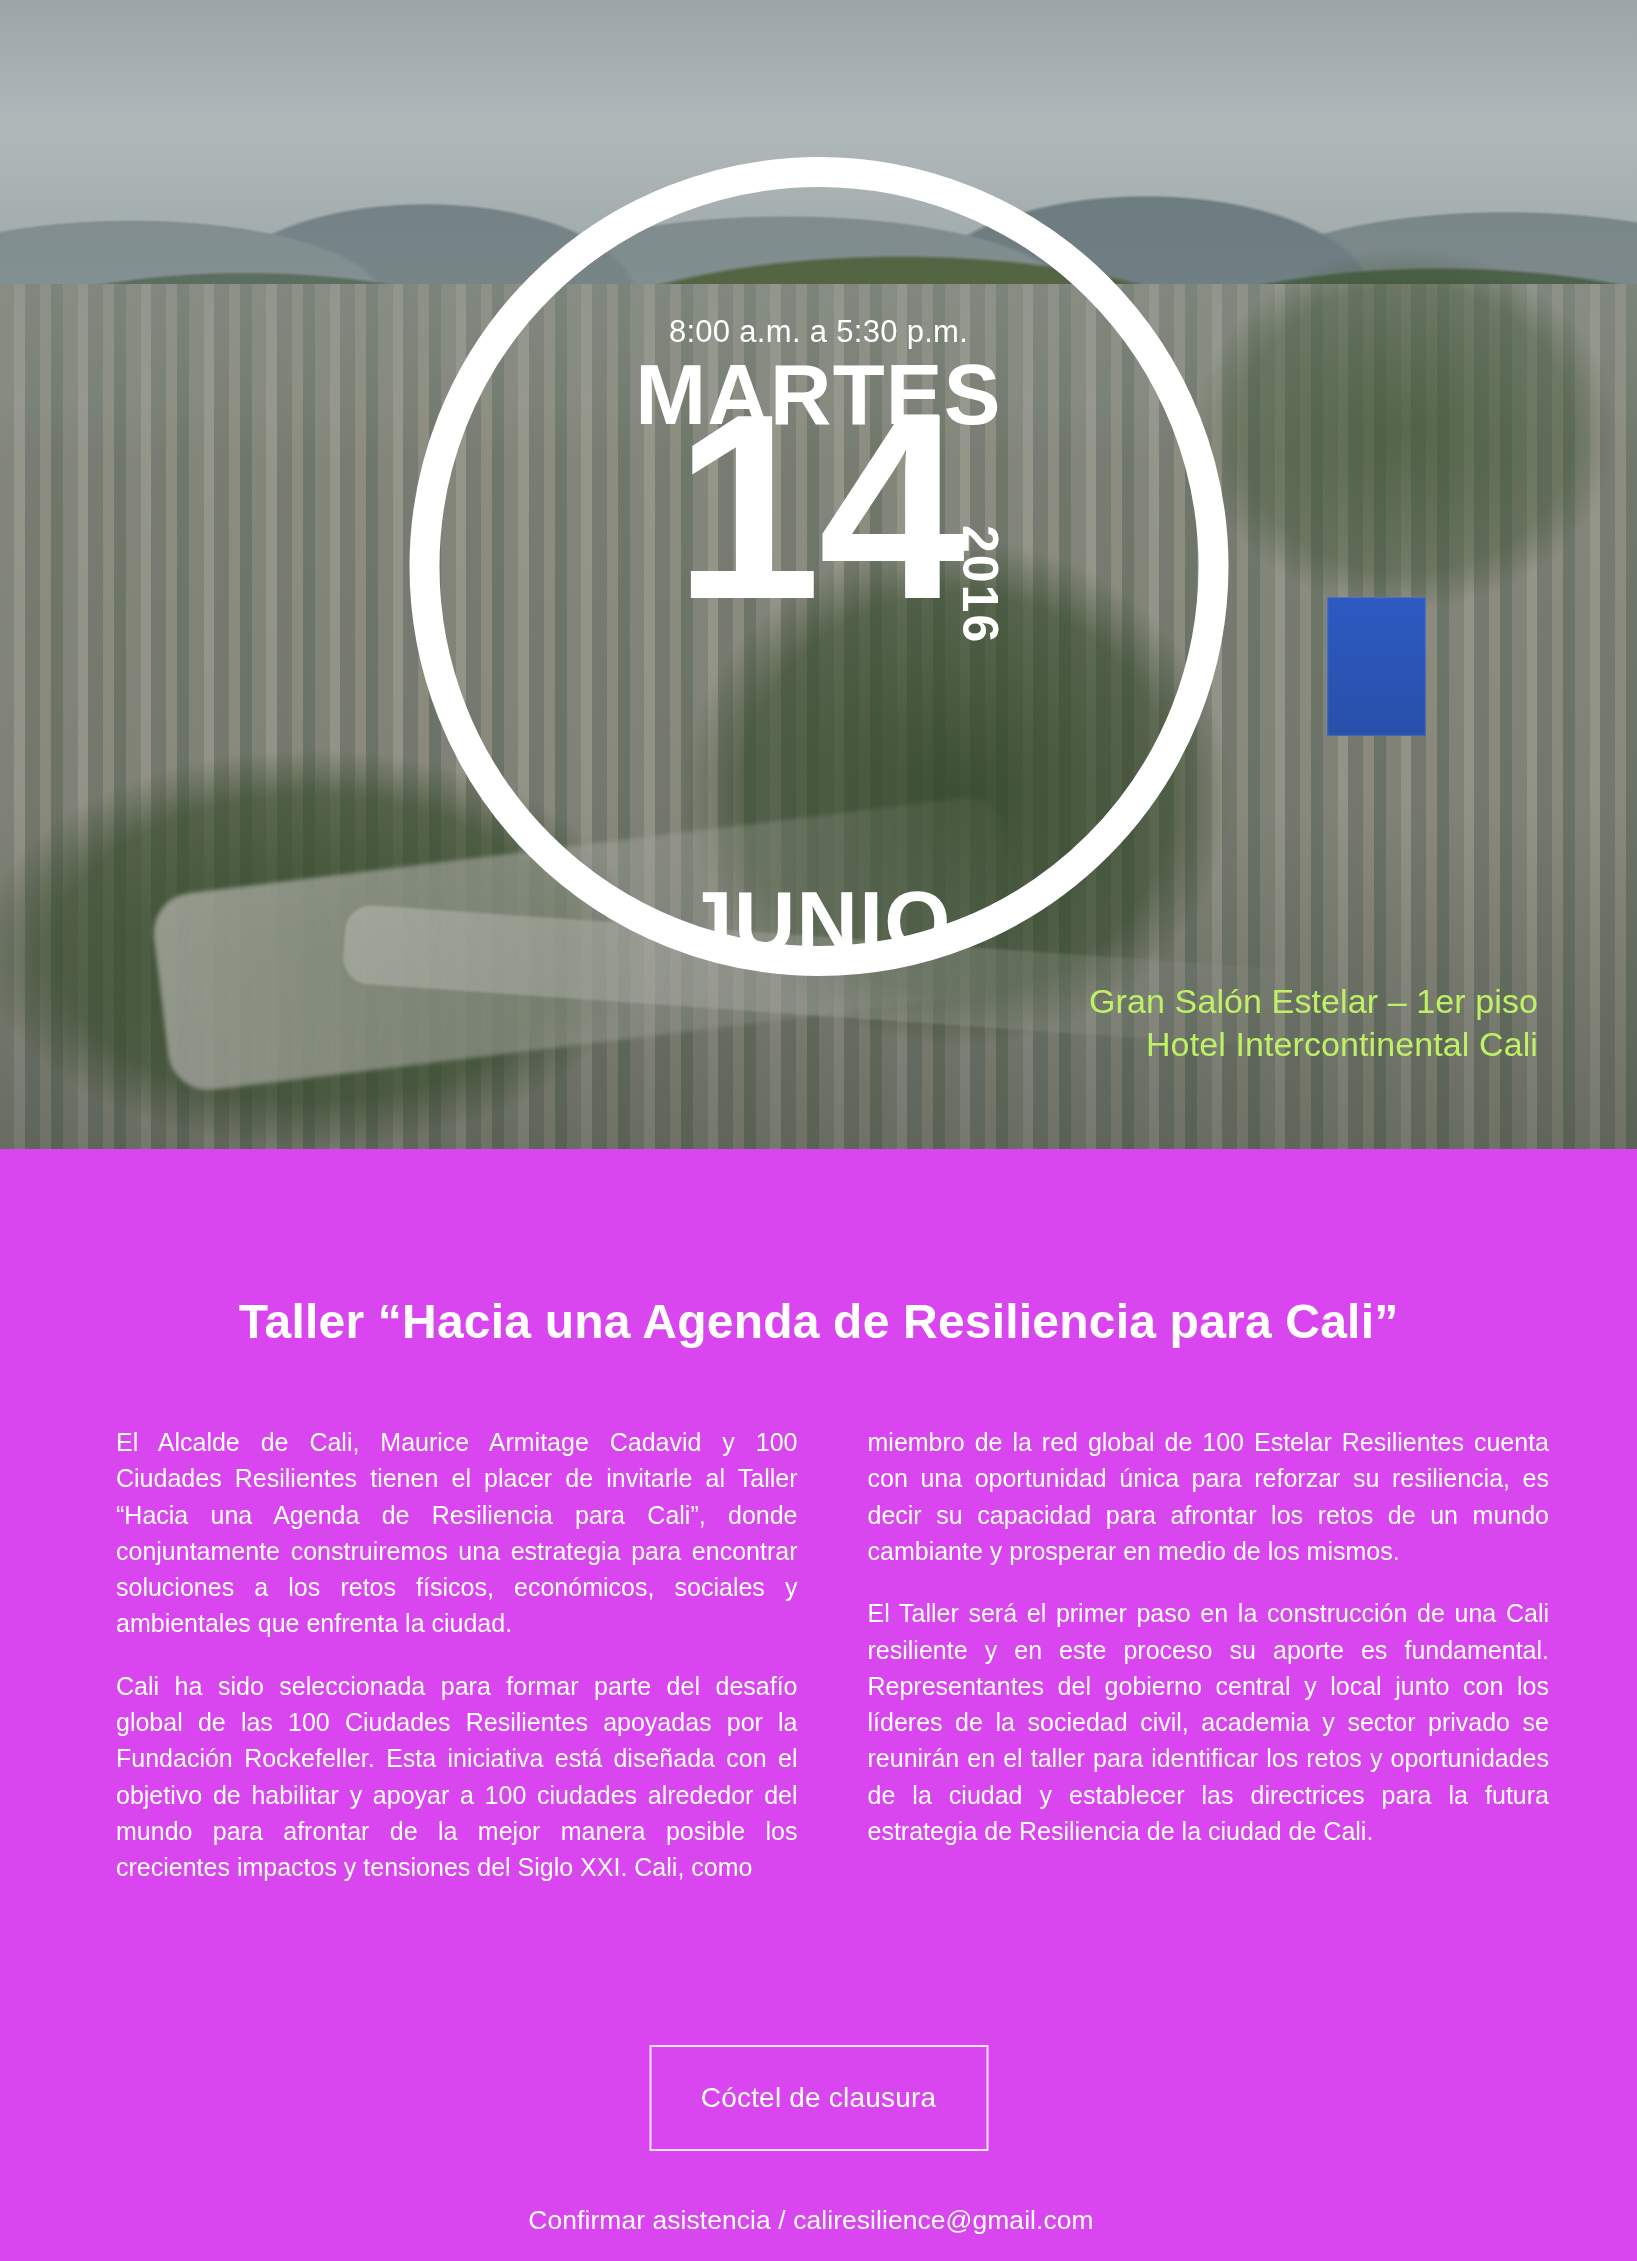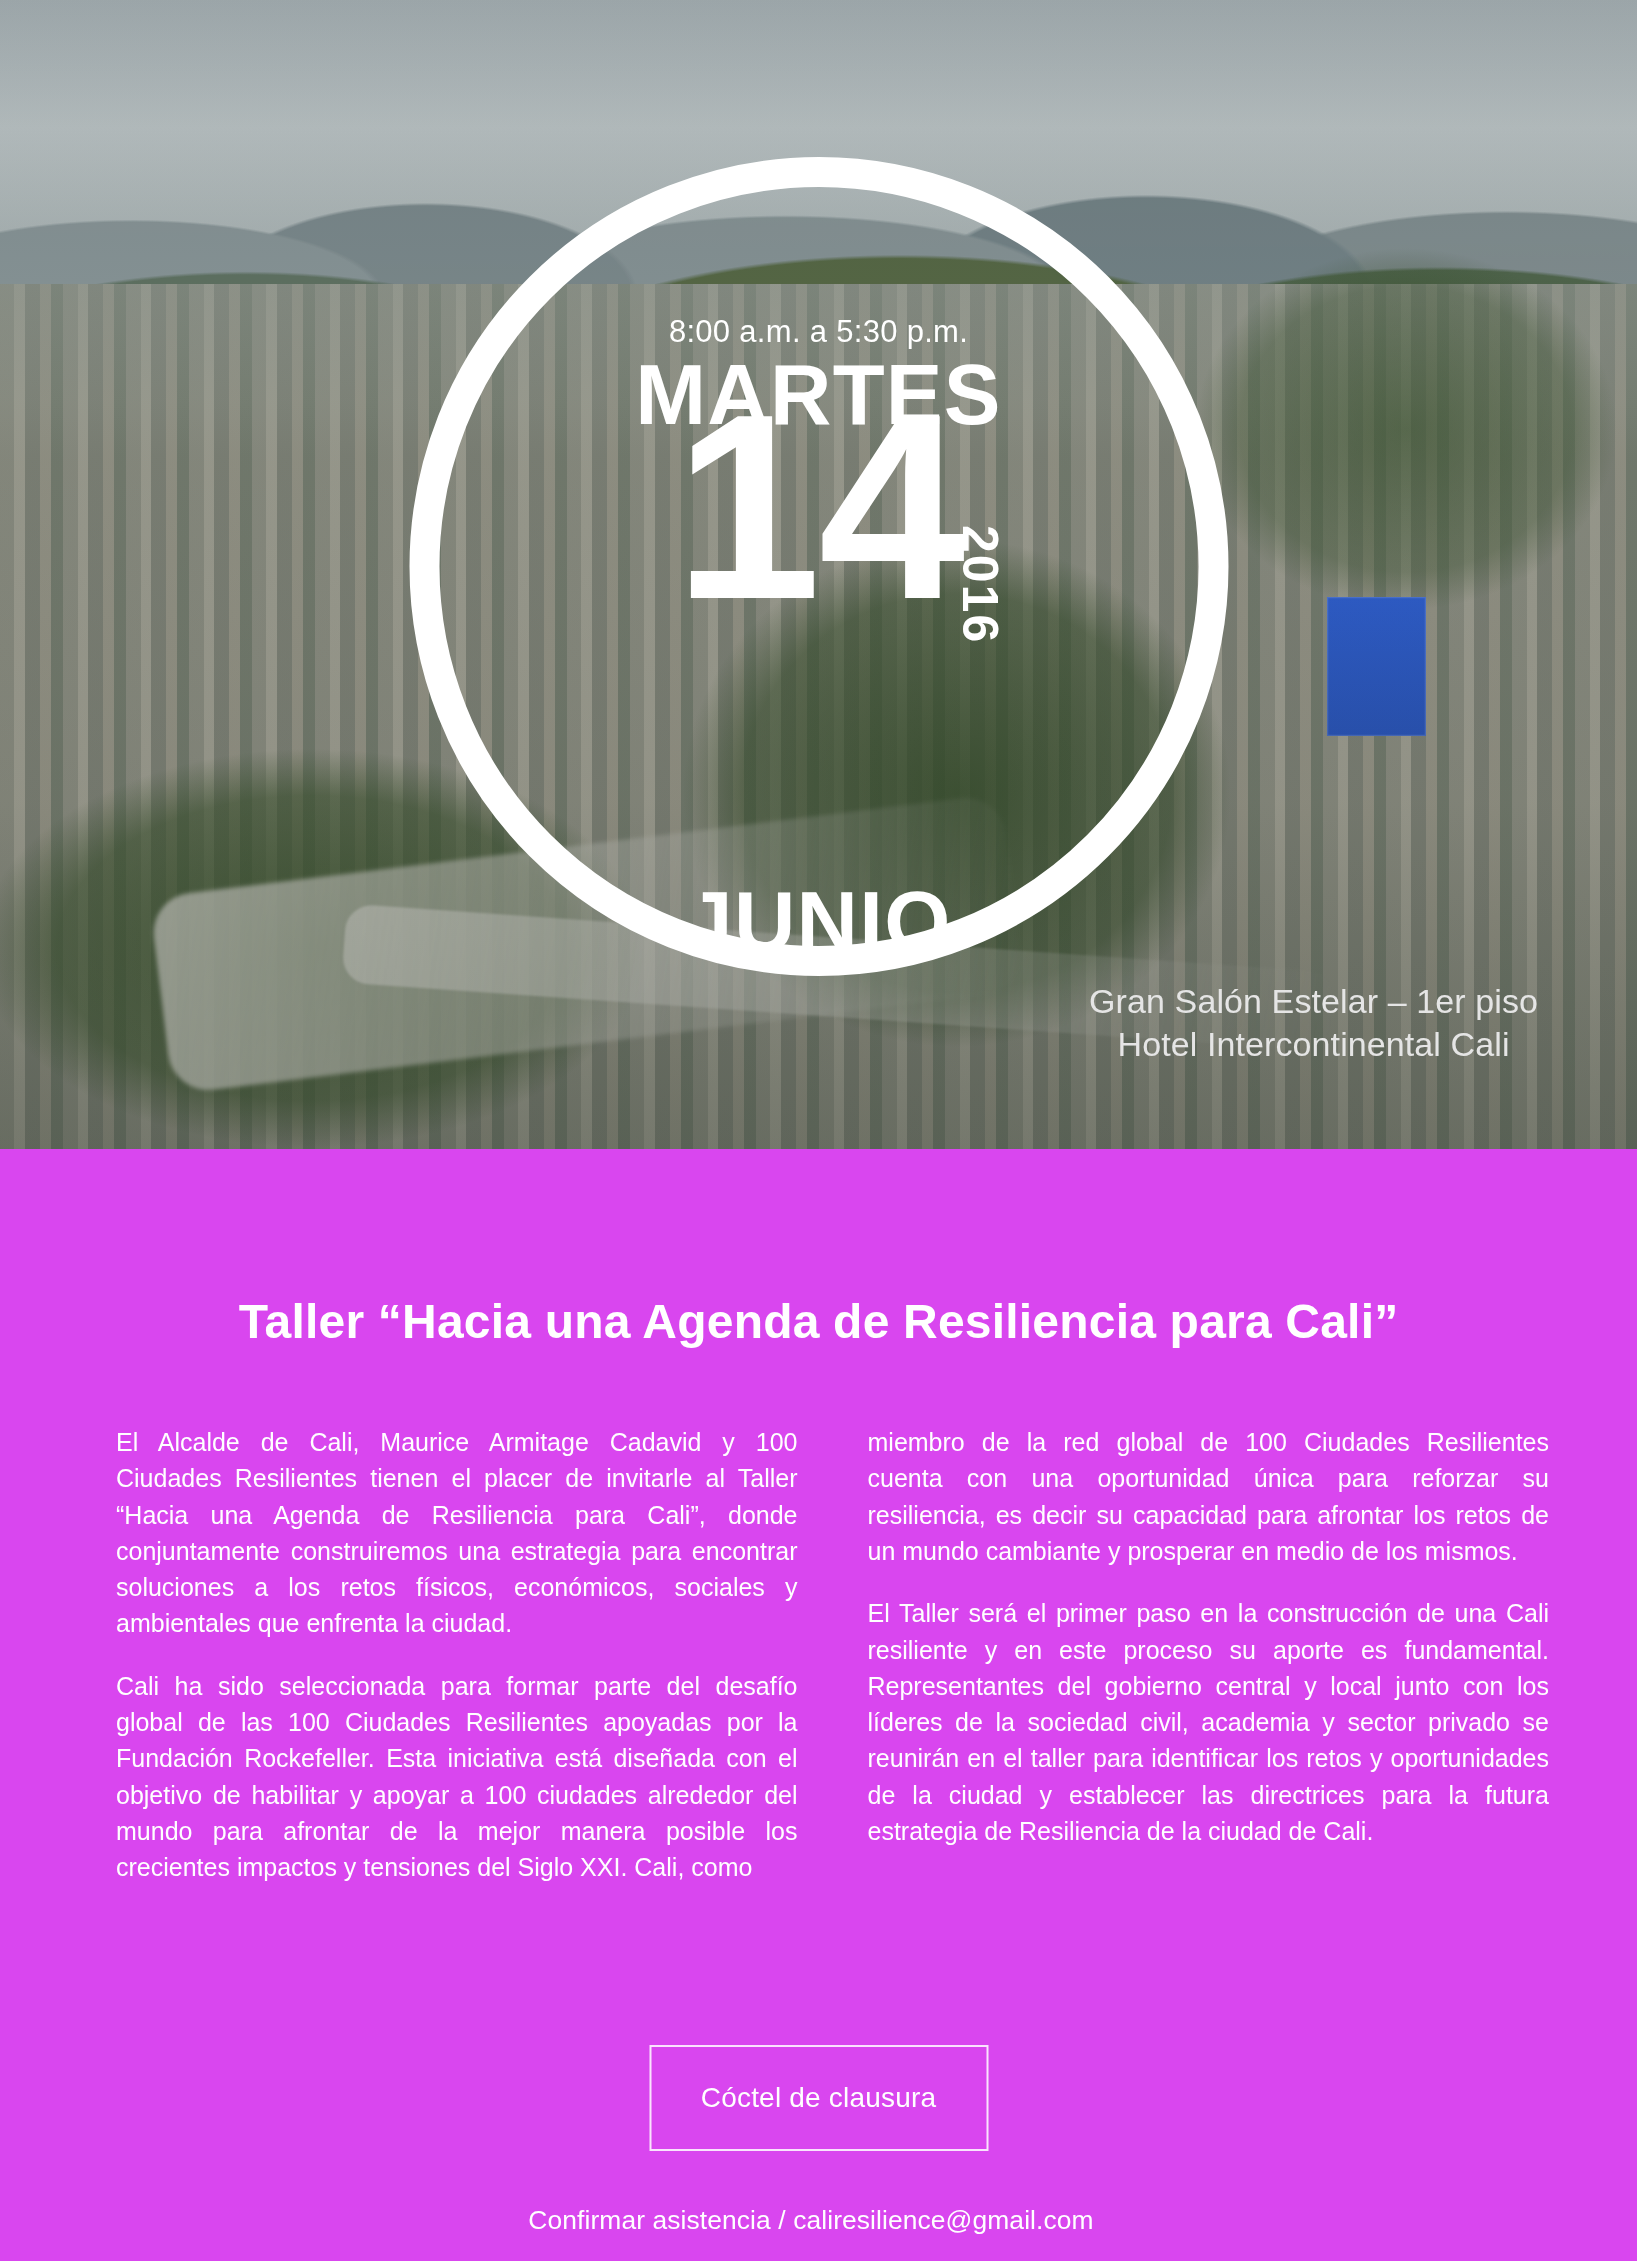--- a/index.html
+++ b/index.html
@@ -130,22 +130,22 @@
     font-size:50px; font-weight:700; letter-spacing:2px;
     color:#ffffff;
   }
   .junio {
     position:absolute; left:0; right:0; top:716px;
     font-size:85px; font-weight:700; letter-spacing:1.3px;
   }
   .venue {
     position:absolute;
     right:99px; top:980px;
-    text-align:center;
-    color:#e5e5e5;
+    text-align:right;
+    color:#bef264;
     font-size:34px;
     line-height:1.26;
     font-weight:400;
     letter-spacing:0.1px;
   }
 
   
   .panel {
     position:absolute;
     left:0; top:1149px;
@@ -230,21 +230,21 @@
 
   <div class="panel">
     <div class="title">Taller “Hacia una Agenda de Resiliencia para Cali”</div>
 
     <div class="columns">
       <div class="col">
         <p>El Alcalde de Cali, Maurice Armitage Cadavid y  100 Ciudades Resilientes tienen el placer de invitarle al Taller “Hacia una Agenda de Resiliencia para Cali”, donde conjuntamente construiremos una estrategia para encontrar soluciones a los retos físicos, económicos, sociales y ambientales que enfrenta la ciudad.</p>
         <p>Cali ha sido seleccionada para formar parte del desafío global de las 100 Ciudades Resilientes apoyadas por la Fundación Rockefeller. Esta iniciativa está diseñada con el objetivo de habilitar y apoyar a 100 ciudades alrededor del mundo para afrontar de la mejor manera posible los crecientes impactos y tensiones del Siglo XXI. Cali, como</p>
       </div>
       <div class="col">
-        <p>miembro de la red global de 100 Ciudades Resilientes cuenta con una oportunidad única para reforzar su resiliencia, es decir su capacidad para afrontar los retos de un mundo cambiante y prosperar en medio de los mismos.</p>
+        <p>miembro de la red global de 100 Estelar Resilientes cuenta con una oportunidad única para reforzar su resiliencia, es decir su capacidad para afrontar los retos de un mundo cambiante y prosperar en medio de los mismos.</p>
         <p>El Taller será el primer paso en la construcción de una Cali resiliente y en este proceso su aporte es fundamental. Representantes del gobierno central y local junto con los líderes de la sociedad civil, academia y sector privado se reunirán en el taller para identificar los retos y oportunidades de la ciudad y establecer las directrices para la futura estrategia de Resiliencia de la ciudad de Cali.</p>
       </div>
     </div>
 
     <div class="cta">Cóctel de clausura</div>
     <div class="confirm">Confirmar asistencia / caliresilience@gmail.com</div>
   </div>
 
 </div>
 

